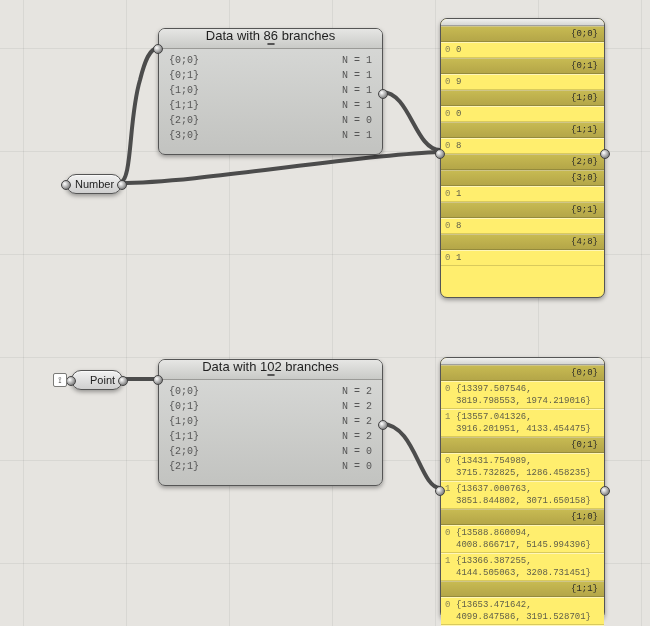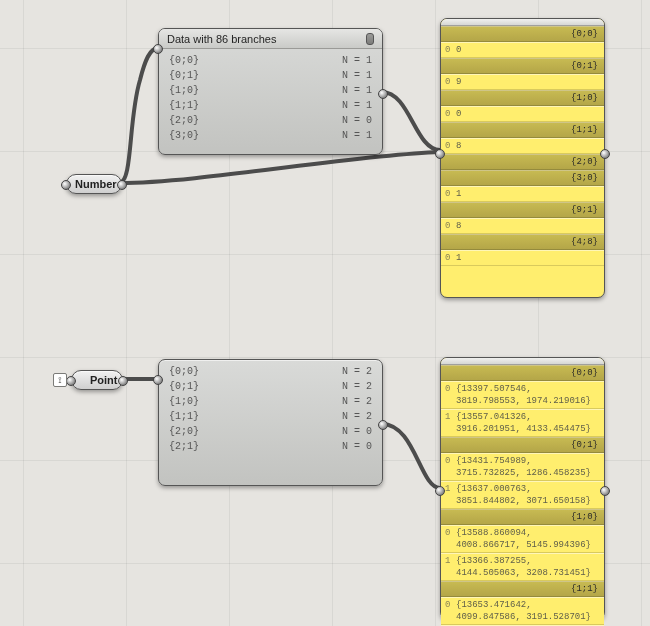--- a/index.html
+++ b/index.html
@@ -28,44 +28,44 @@
     border: 1px solid #555;
     box-shadow: 0 2px 4px rgba(0,0,0,.35), inset 0 1px 0 rgba(255,255,255,.6);
   }
   .small-node {
     background: linear-gradient(#f1f1f1,#cfcfcf);
     padding: 3px 8px 3px 8px;
     height: 20px; line-height: 13px;
     font-size: 11px;
     color: #222;
   }
-  .small-node.pill { border-radius: 10px; font-weight: bold; }
+  .small-node.pill { border-radius: 10px; }
   .port {
     position: absolute;
     width: 10px; height: 10px;
     background: radial-gradient(circle at 35% 35%, #fff, #999 60%, #555);
     border: 1px solid #444;
     border-radius: 50%;
   }
   .port.left  { left: -6px; }
   .port.right { right: -6px; }
 
   .panel {
     background: linear-gradient(#d9dad8, #c2c3c0);
   }
   .panel-header {
     height: 20px;
     padding: 3px 8px;
-    font-size: 11px;
+    font-size: 13px;
     color: #1f1f1f;
     background: linear-gradient(#e6e6e4,#c9cac7);
     border-bottom: 1px solid #9a9a97;
     border-top-left-radius: 6px;
     border-top-right-radius: 6px;
-    display: flex; justify-content: space-between; align-items: center;
+    display: flex; justify-content: flex-end; align-items: center; flex-direction: column;
   }
   .panel-body { padding: 4px 10px 6px 10px; font-family: "Consolas","Courier New",monospace; font-size: 10px; color: #555; }
   .row { display: flex; justify-content: space-between; line-height: 15px; }
   .grip {
     width: 8px; height: 12px;
     background: linear-gradient(#9b9b99,#7c7c7a);
     border-radius: 3px;
     border: 1px solid #555;
   }
 
@@ -177,20 +177,24 @@
       <div class="row">
         <span>{3;0}</span>
         <span>N = 1</span>
       </div>
     </div>
   <div class="port left" style="top:15px;"></div>
   <div class="port right" style="top:60px;"></div>
 </div>
 
 <div class="node panel" style="left:158px; top:359px; width:225px; height:127px;">
+  <div class="panel-header">
+    <span>Data with 102 branches</span>
+    <span class="grip"></span>
+  </div>
   <div class="panel-body" id="p2-body">
       <div class="row">
         <span>{0;0}</span>
         <span>N = 2</span>
       </div>
       <div class="row">
         <span>{0;1}</span>
         <span>N = 2</span>
       </div>
       <div class="row">

